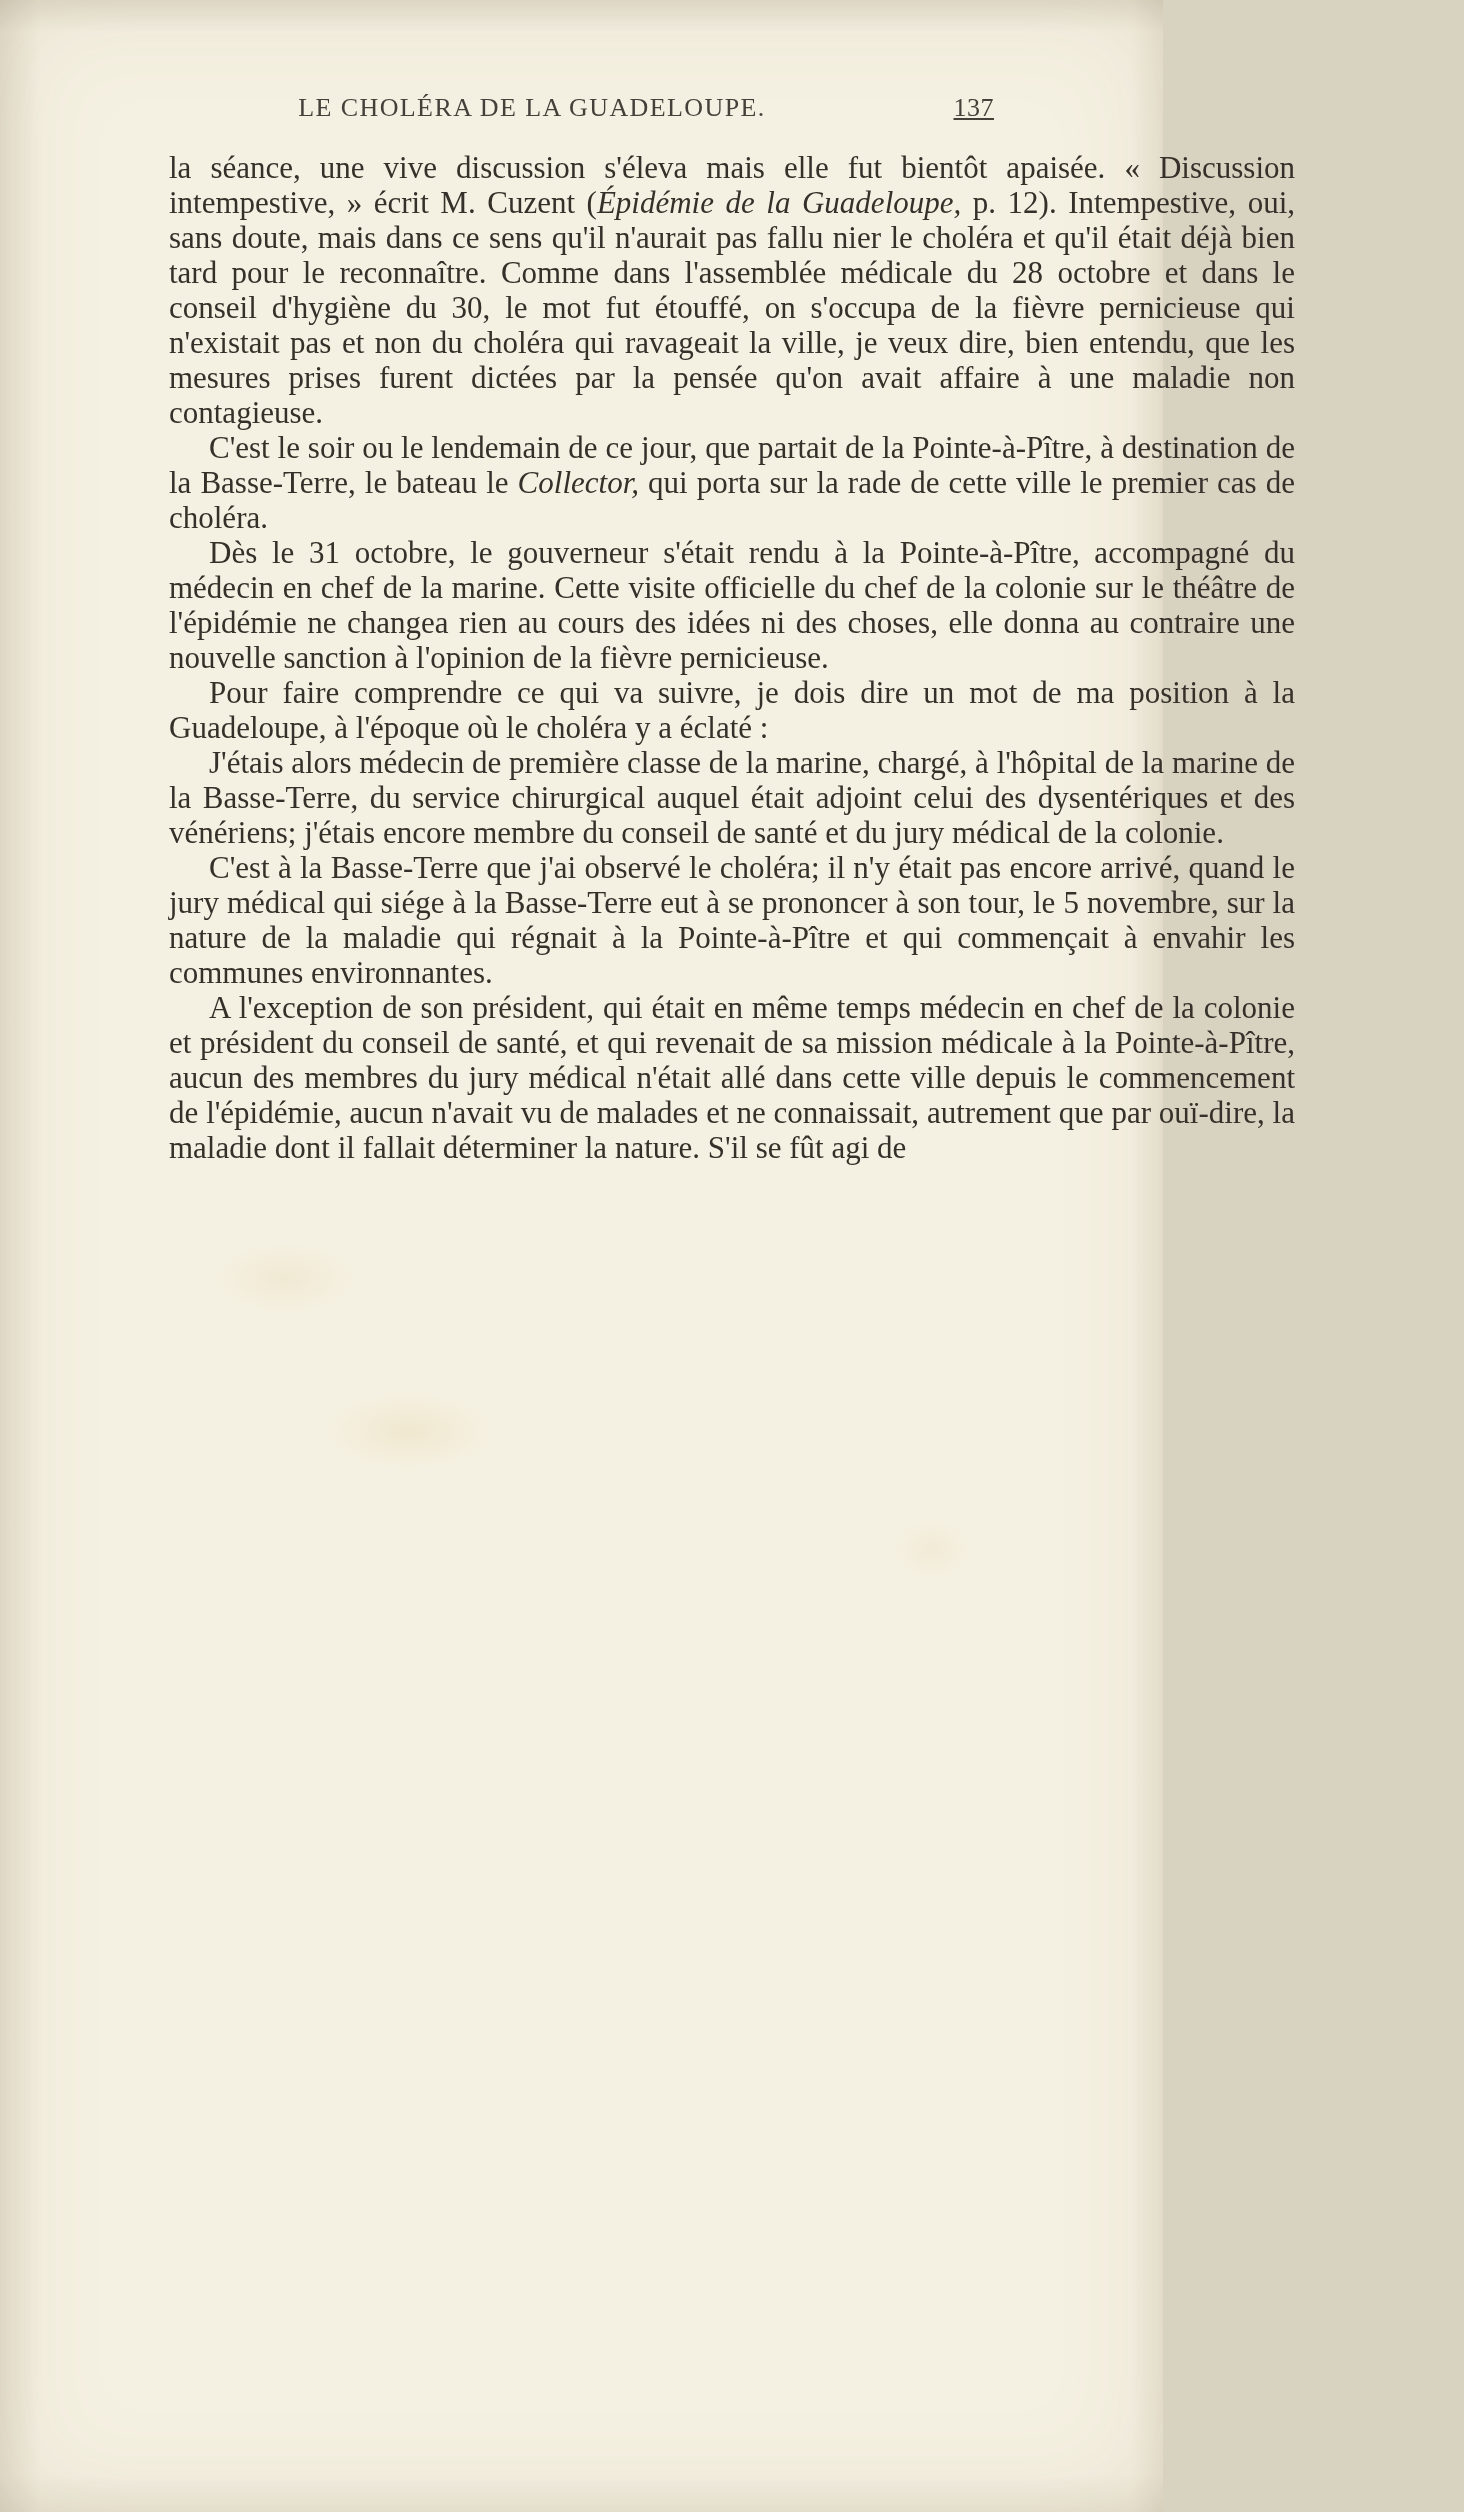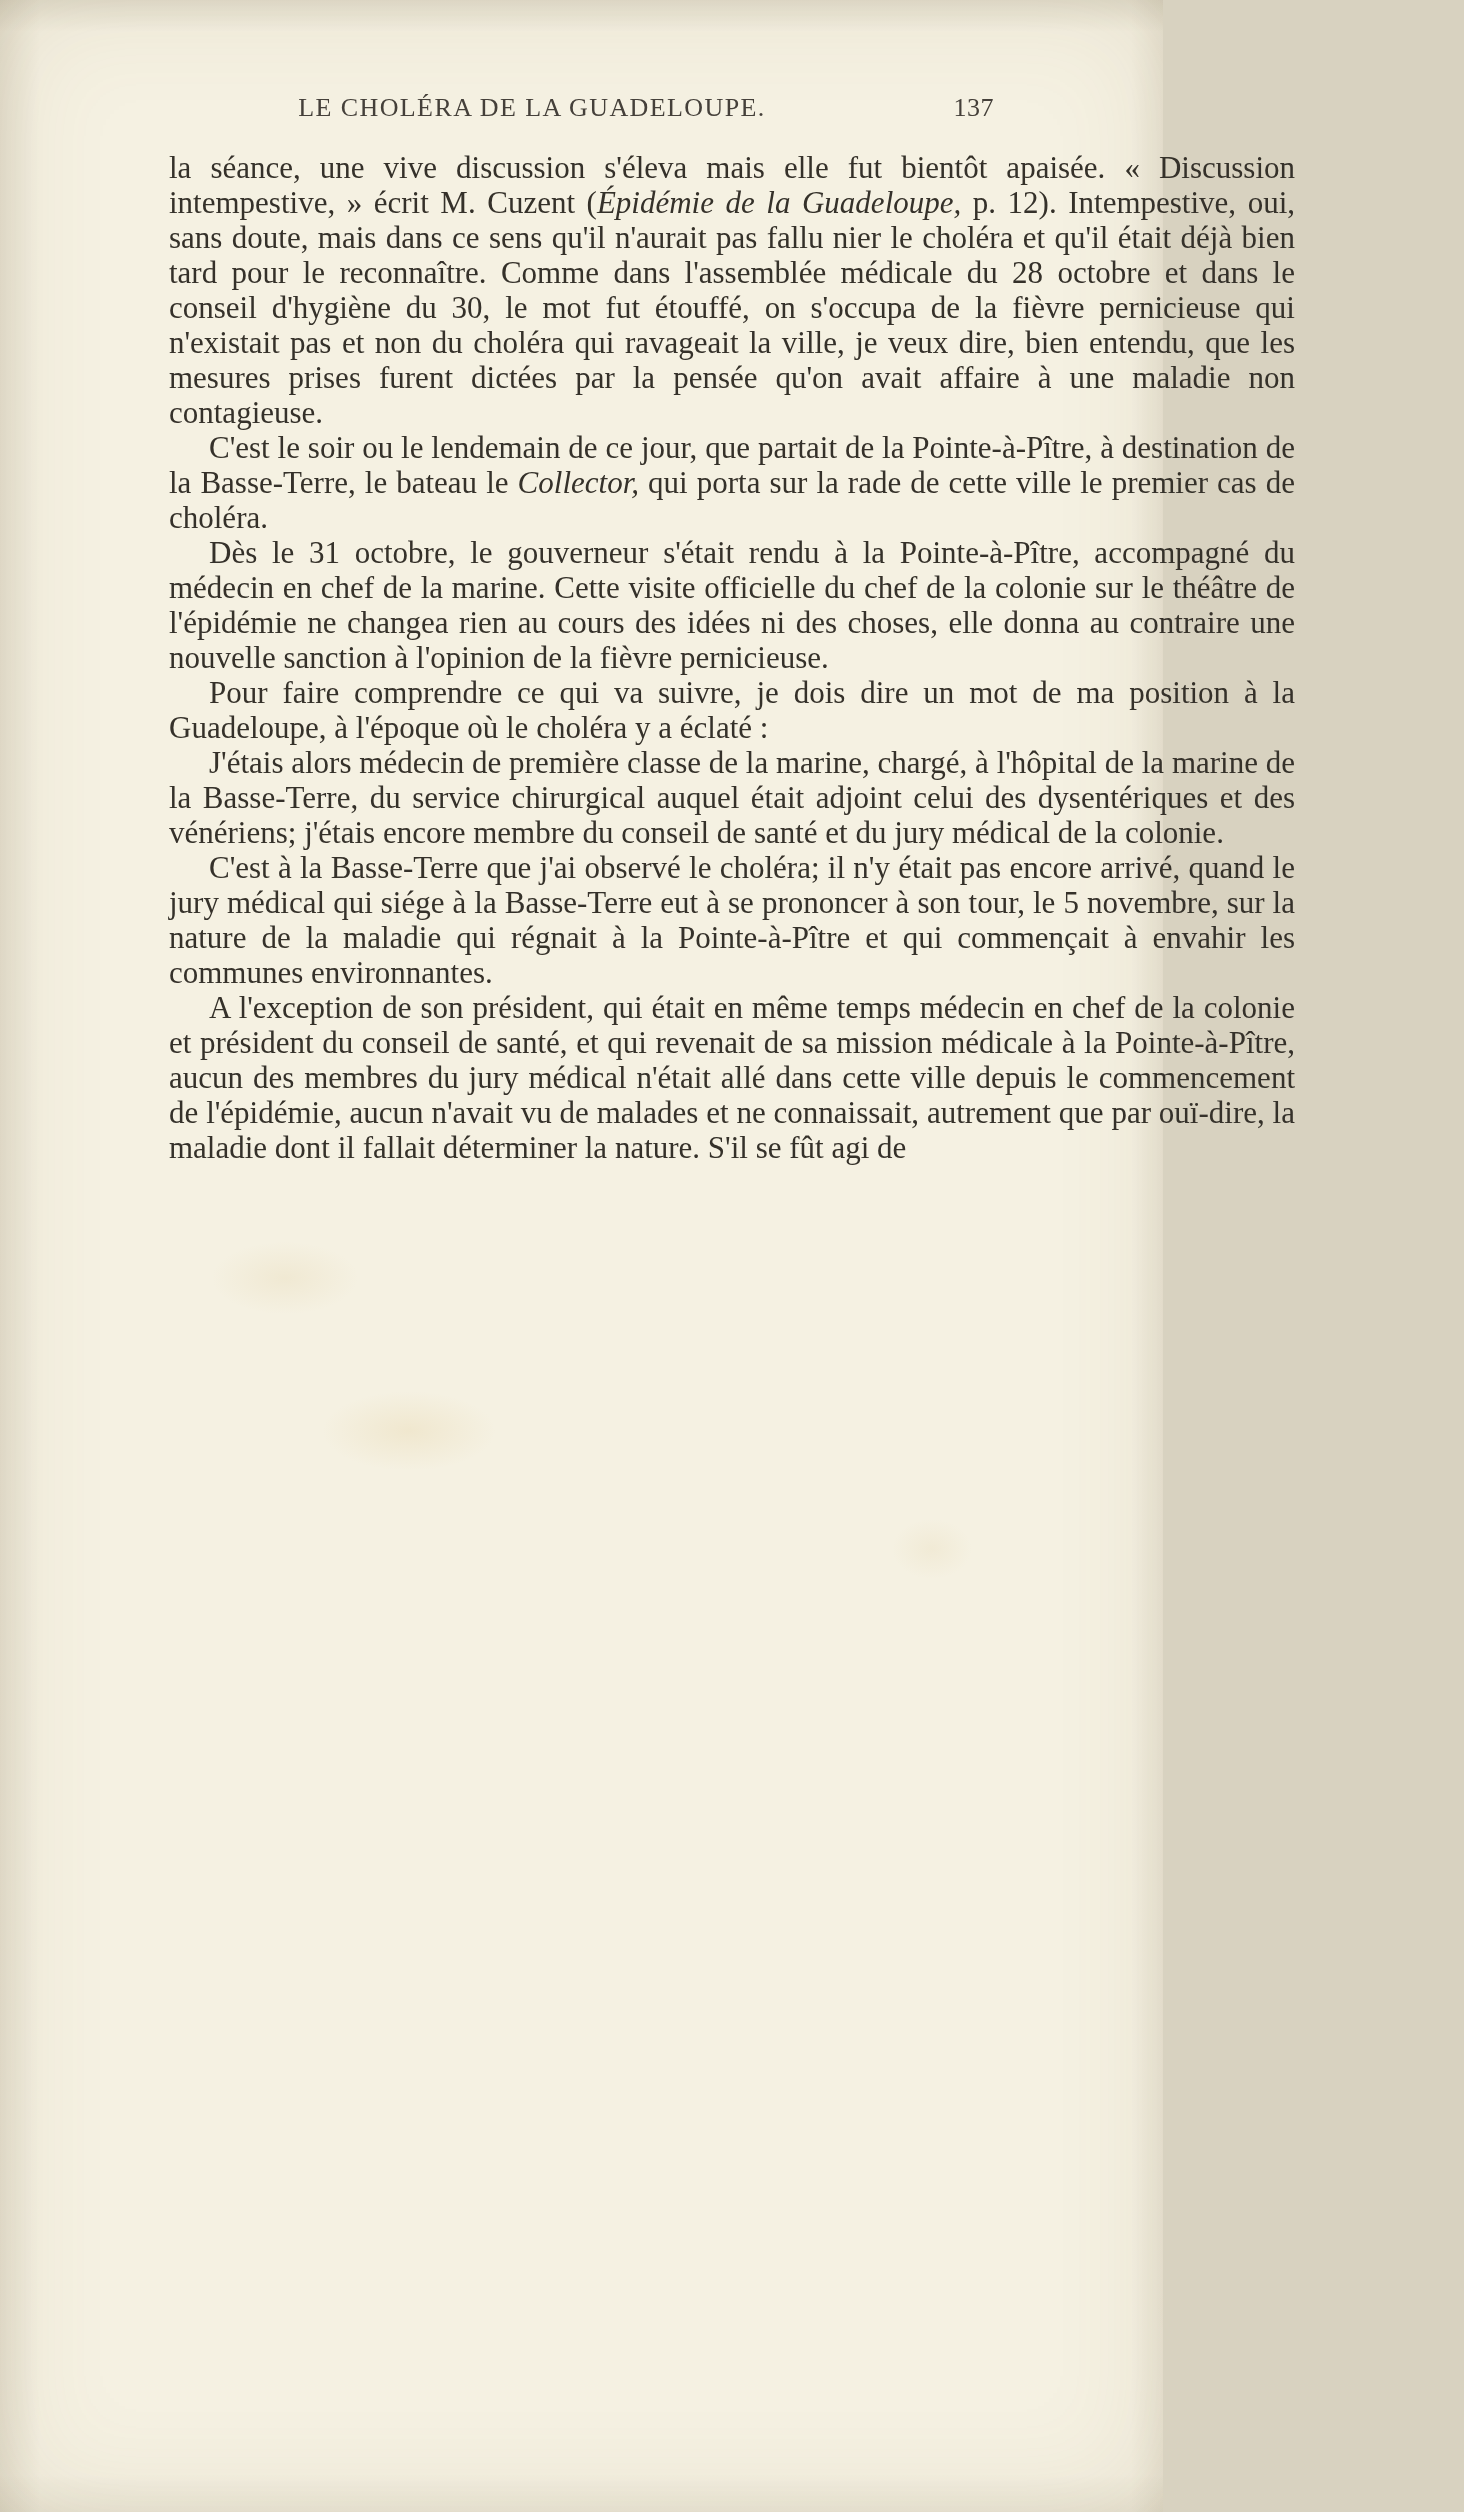--- a/index.html
+++ b/index.html
@@ -51,20 +51,21 @@
   .head-title {
     position: absolute;
     left: 44%;
     transform: translateX(-50%);
     white-space: nowrap;
   }
   .page-num {
     position: absolute;
     right: 0;
     letter-spacing: 0.5px;
+    text-decoration: underline;
   }
   .text-block {
     margin: 19px 169px 0 169px;
     width: 1126px;
     font-size: 31px;
     line-height: 35px;
     text-align: justify;
     color: var(--ink, #35312a);
   }
   .para {

